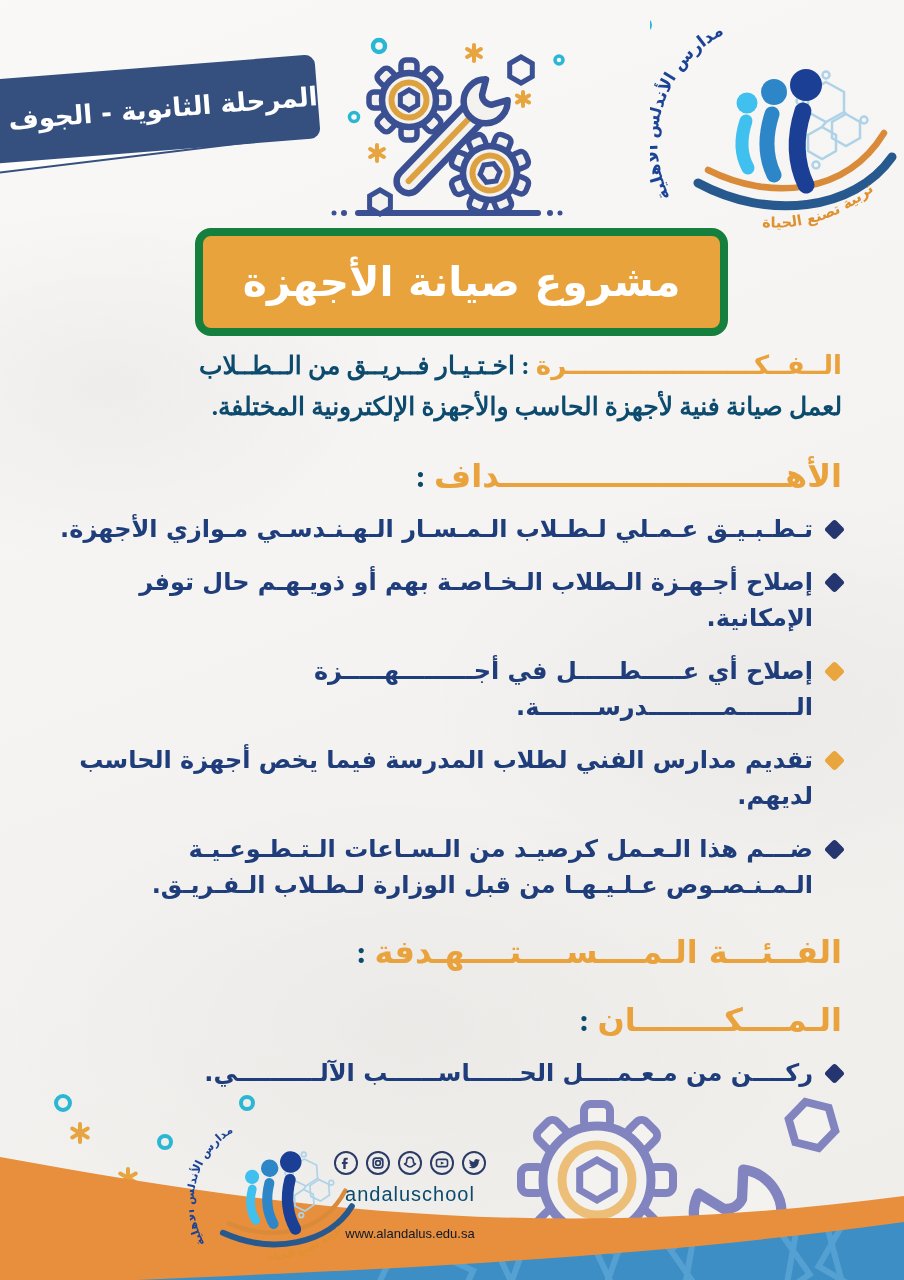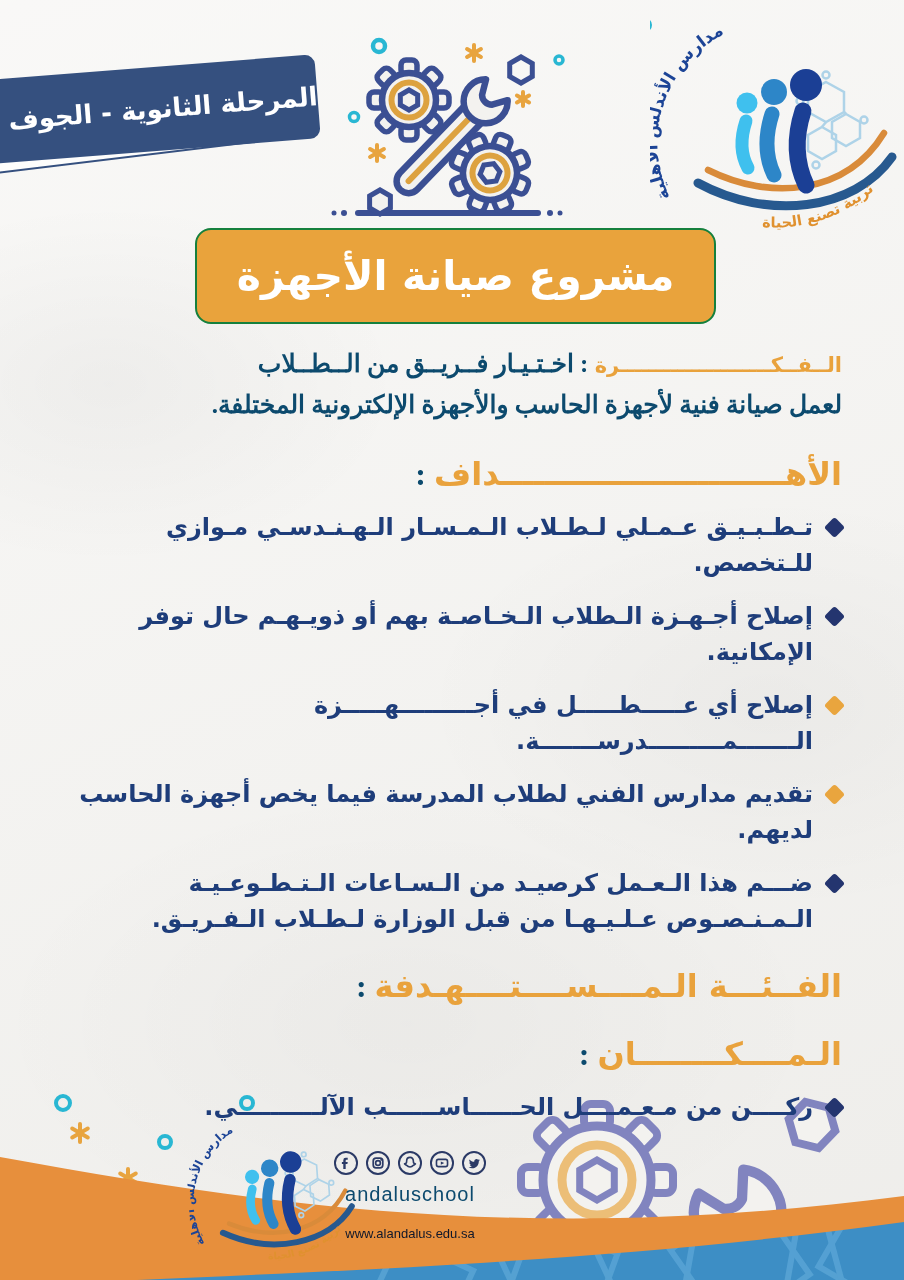--- a/index.html
+++ b/index.html
@@ -14,30 +14,30 @@
   
   .ribbon-wrap{position:absolute;left:-34px;top:68px;width:352px;height:84px;
        transform:rotate(-4.5deg);}
   .ribbon-wrap::before{content:"";position:absolute;left:6px;top:18px;width:340px;height:66px;
        background:#fdfdfc;border:2px solid #35507f;border-radius:10px;transform:rotate(-2.4deg);}
   .ribbon{position:absolute;inset:0;background:#35507f;border-radius:10px;
        display:flex;align-items:center;justify-content:center;padding-left:42px;box-sizing:border-box;}
   .ribbon span{color:#ffffff;font-weight:700;font-size:26px;direction:rtl;}
   
   .banner{position:absolute;left:195px;top:228px;width:517px;height:92px;
-       background:#e9a33c;border:2px solid #15803d;border-radius:16px;
+       background:#e9a33c;border:8px solid #15803d;border-radius:16px;
        display:flex;align-items:center;justify-content:center;}
   .banner span{color:#ffffff;font-weight:700;font-size:41px;direction:rtl;}
   
   .content{position:absolute;top:344px;right:62px;left:58px;direction:rtl;text-align:right;
        color:#1e3d7a;font-weight:700;}
   .navy{color:#0c4a6e;font-family:Liberation Serif, serif;}
   .orange-h{color:#e9a23c;}
   .idea{font-size:25px;line-height:1.62;margin:0;}
-  .idea-label{font-size:21px;}
+  .idea-label{font-size:26px;}
   .block{display:block;}
   h2.sec{margin:30px 0 16px;font-size:32px;font-weight:700;}
   ul.bullets{list-style:none;margin:0;padding:0;}
   ul.bullets li{display:flex;gap:14px;margin-bottom:17px;align-items:flex-start;}
   .diamond{width:15px;height:15px;border-radius:3px;transform:rotate(45deg);
        flex:0 0 15px;margin-top:11px;}
   .diamond.navy-d{background:#24356f;}
   .diamond.orange-d{background:#e9a53e;}
   .b-text{font-size:24px;line-height:1.5;}
   
@@ -248,21 +248,21 @@
     <span class="orange-h idea-label">الــفــكـــــــــــــــــــــرة</span><span class="navy"> : </span><span class="navy">اخـتـيـار فــريــق من الــطــلاب</span>
     <span class="navy block">لعمل صيانة فنية لأجهزة الحاسب والأجهزة الإلكترونية المختلفة.</span>
   </p>
 
   <h2 class="sec">
     <span class="orange-h">الأهــــــــــــــــــــــــــداف</span><span class="navy"> :</span>
   </h2>
   <ul class="bullets">
   <li>
     <span class="diamond navy-d"></span>
-    <span class="b-text">تـطـبـيـق عـمـلي لـطـلاب الـمـسـار الـهـنـدسـي مـوازي للـتخصص.</span>
+    <span class="b-text">تـطـبـيـق عـمـلي لـطـلاب الـمـسـار الـهـنـدسـي مـوازي الأجهزة.</span>
   </li>
 
   <li>
     <span class="diamond navy-d"></span>
     <span class="b-text">إصلاح أجـهـزة الـطلاب الـخـاصـة بهم أو ذويـهـم حال توفر الإمكانية.</span>
   </li>
 
   <li>
     <span class="diamond orange-d"></span>
     <span class="b-text">إصلاح أي عـــــطـــــل في أجـــــــــهـــــزة الـــــــمـــــــــدرســـــــة.</span>

